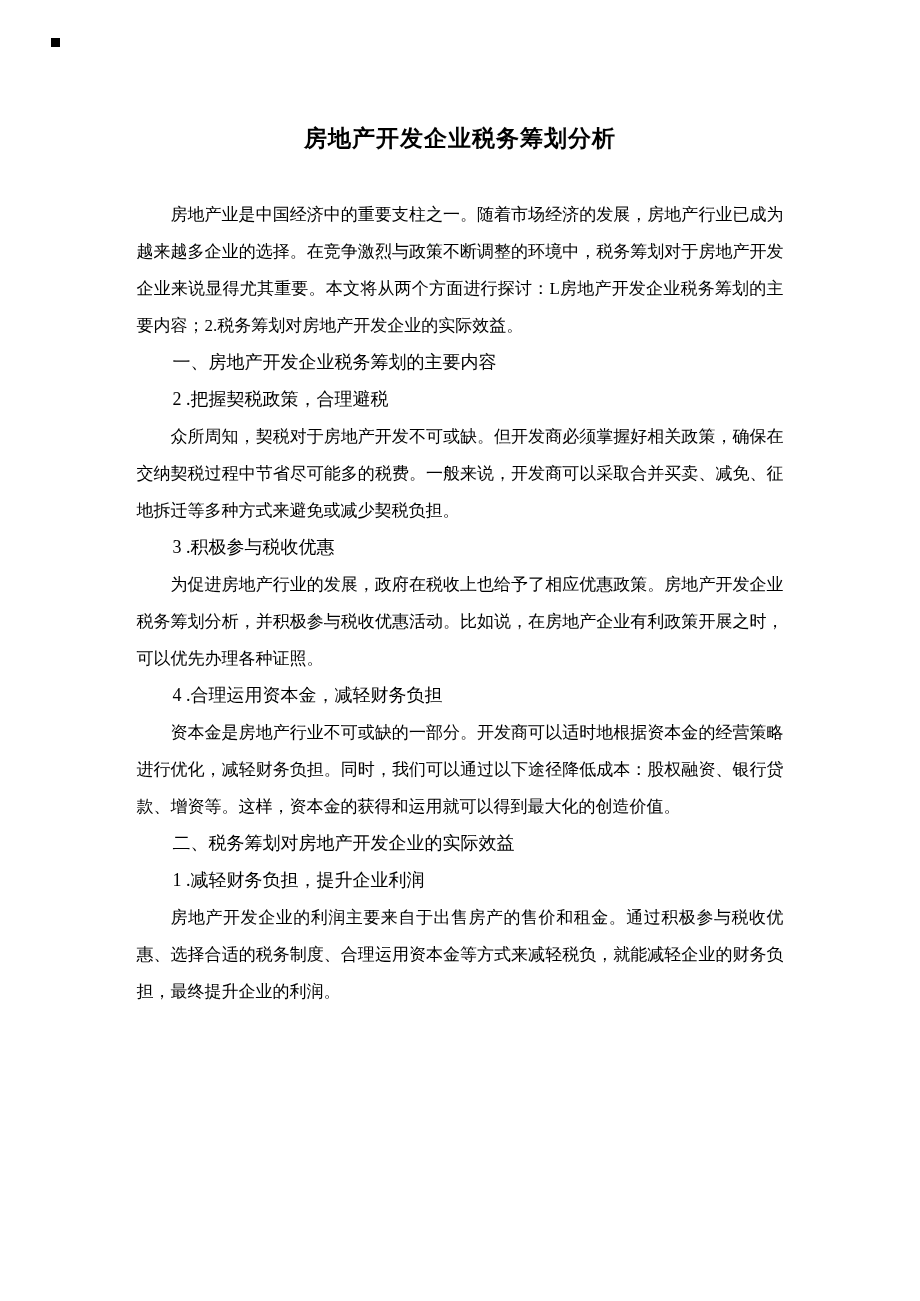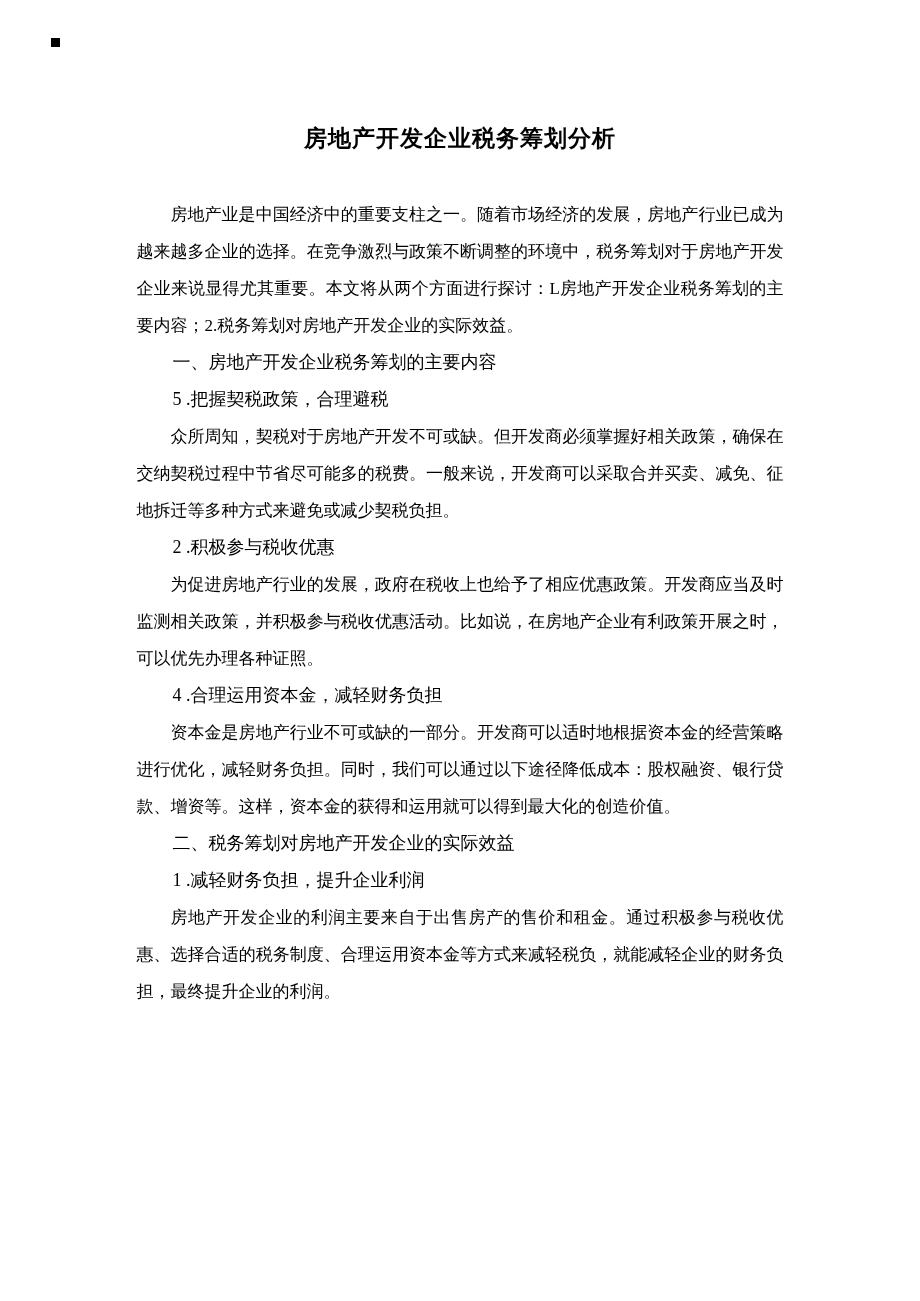--- a/index.html
+++ b/index.html
@@ -58,27 +58,27 @@
   <span class="corner-mark"></span>
 
   <h1 class="doc-title">房地产开发企业税务筹划分析</h1>
 
   <p class="para">房地产业是中国经济中的重要支柱之一。随着市场经济的发展，房地产行业已成为越来越多企业的选择。在竞争激烈与政策不断调整的环境中，税务筹划对于房地产开发企业来说显得尤其重要。本文将从两个方面进行探讨：L房地产开发企业税务筹划的主要内容；2.税务筹划对房地产开发企业的实际效益。</p>
 
   <p class="heading">一、房地产开发企业税务筹划的主要内容</p>
 
 
 
-  <p class="heading">5 .把握契税政策，合理避税</p>
+  <p class="heading">2 .把握契税政策，合理避税</p>
 
   <p class="para">众所周知，契税对于房地产开发不可或缺。但开发商必须掌握好相关政策，确保在交纳契税过程中节省尽可能多的税费。一般来说，开发商可以采取合并买卖、减免、征地拆迁等多种方式来避免或减少契税负担。</p>
 
-  <p class="heading">2 .积极参与税收优惠</p>
+  <p class="heading">3 .积极参与税收优惠</p>
 
-  <p class="para">为促进房地产行业的发展，政府在税收上也给予了相应优惠政策。开发商应当及时监测相关政策，并积极参与税收优惠活动。比如说，在房地产企业有利政策开展之时，可以优先办理各种证照。</p>
+  <p class="para">为促进房地产行业的发展，政府在税收上也给予了相应优惠政策。房地产开发企业税务筹划分析，并积极参与税收优惠活动。比如说，在房地产企业有利政策开展之时，可以优先办理各种证照。</p>
 
   <p class="heading">4 .合理运用资本金，减轻财务负担</p>
 
   <p class="para">资本金是房地产行业不可或缺的一部分。开发商可以适时地根据资本金的经营策略进行优化，减轻财务负担。同时，我们可以通过以下途径降低成本：股权融资、银行贷款、增资等。这样，资本金的获得和运用就可以得到最大化的创造价值。</p>
 
   <p class="heading">二、税务筹划对房地产开发企业的实际效益</p>
 
   <p class="heading">1 .减轻财务负担，提升企业利润</p>
 
   <p class="para">房地产开发企业的利润主要来自于出售房产的售价和租金。通过积极参与税收优惠、选择合适的税务制度、合理运用资本金等方式来减轻税负，就能减轻企业的财务负担，最终提升企业的利润。</p>

